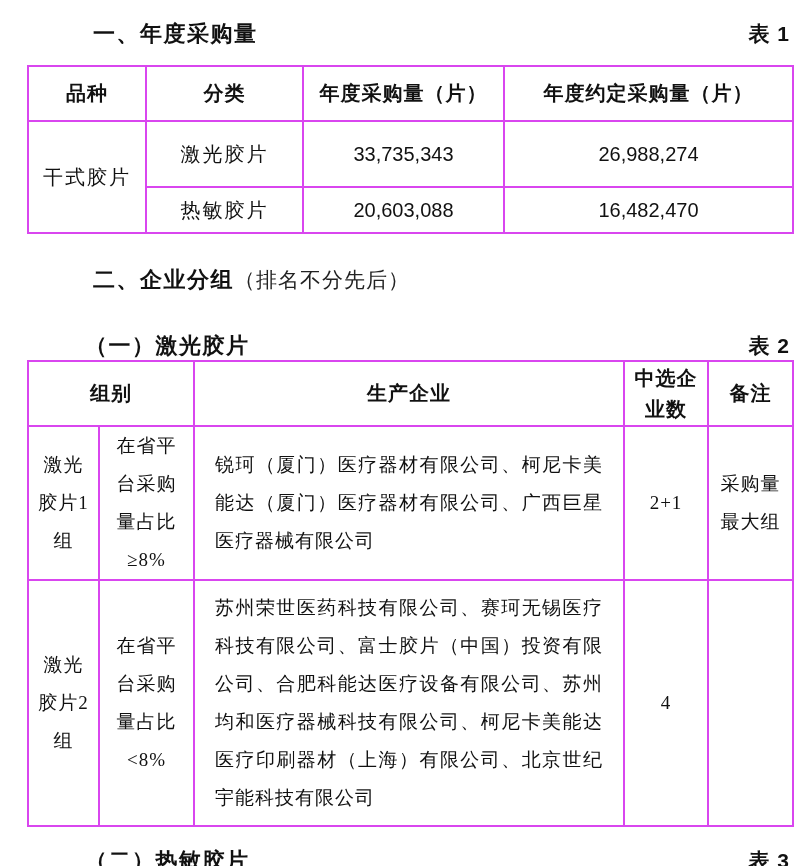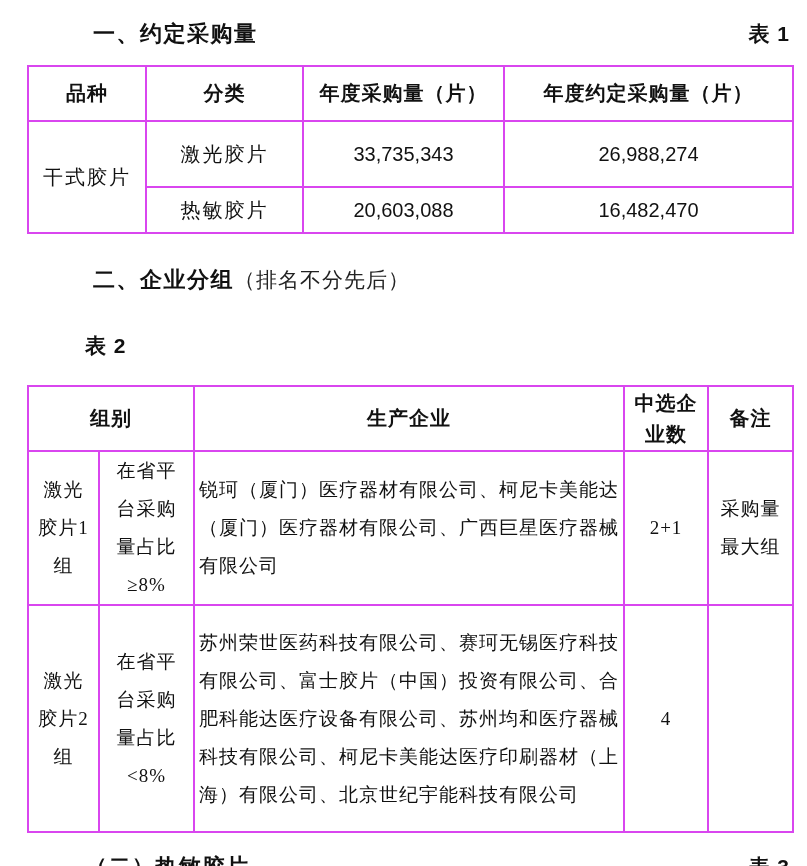--- a/index.html
+++ b/index.html
@@ -72,44 +72,44 @@
     letter-spacing: 2px;
   }
   #table1 tr.r1 td { height: 66px; }
   #table1 tr.r2 td { height: 46px; margin-top: 42px; }
   #table1 td.num {
     font-family: "Liberation Sans", "DejaVu Sans", sans-serif;
     font-size: 20px;
     letter-spacing: 0;
   }
   
-  #table2 { margin-top: 25px; }
+  #table2 { }
   #table2 tr.head th { height: 65px; line-height: 1.55; }
   #table2 th.th-count { padding: 0 4px; }
   #table2 td {
     font-size: 19px;
     line-height: 2.0;
     letter-spacing: 1px;
   }
   #table2 tr.row1 td { height: 145px; }
   #table2 tr.row2 td { height: 227px; }
   #table2 td.cell-group { padding: 0 6px; }
   #table2 td.cell-criteria { padding: 0 13px; }
   #table2 td.cell-mfr {
     text-align: justify;
     text-align-last: left;
-    padding: 8px 4px;
+    padding: 8px 20px;
   }
   #table2 td.cell-remarks { padding: 0 10px; }
 </style>
 </head>
 <body>
 
 <div id="heading1" class="heading-row">
-  <span class="h-main">一、约定采购量</span>
+  <span class="h-main">一、年度采购量</span>
   <span class="h-tag">表 1</span>
 </div>
 
 <table id="table1">
   <colgroup>
     <col style="width:118px">
       <col style="width:157px">
       <col style="width:201px">
       <col style="width:289px">
   </colgroup>
@@ -134,20 +134,21 @@
 </tbody>
   </table>
 
 <div id="heading2" class="heading-row">
   <span>
     <span class="h-main">二、企业分组</span><span class="h-note">（排名不分先后）</span>
   </span>
 </div>
 
 <div id="heading3" class="heading-row sub">
+  <span class="h-main">（一）激光胶片</span>
   <span class="h-tag">表 2</span>
 </div>
 
 <table id="table2">
   <colgroup>
     <col style="width:71px">
       <col style="width:95px">
       <col style="width:430px">
       <col style="width:84px">
       <col style="width:85px">

